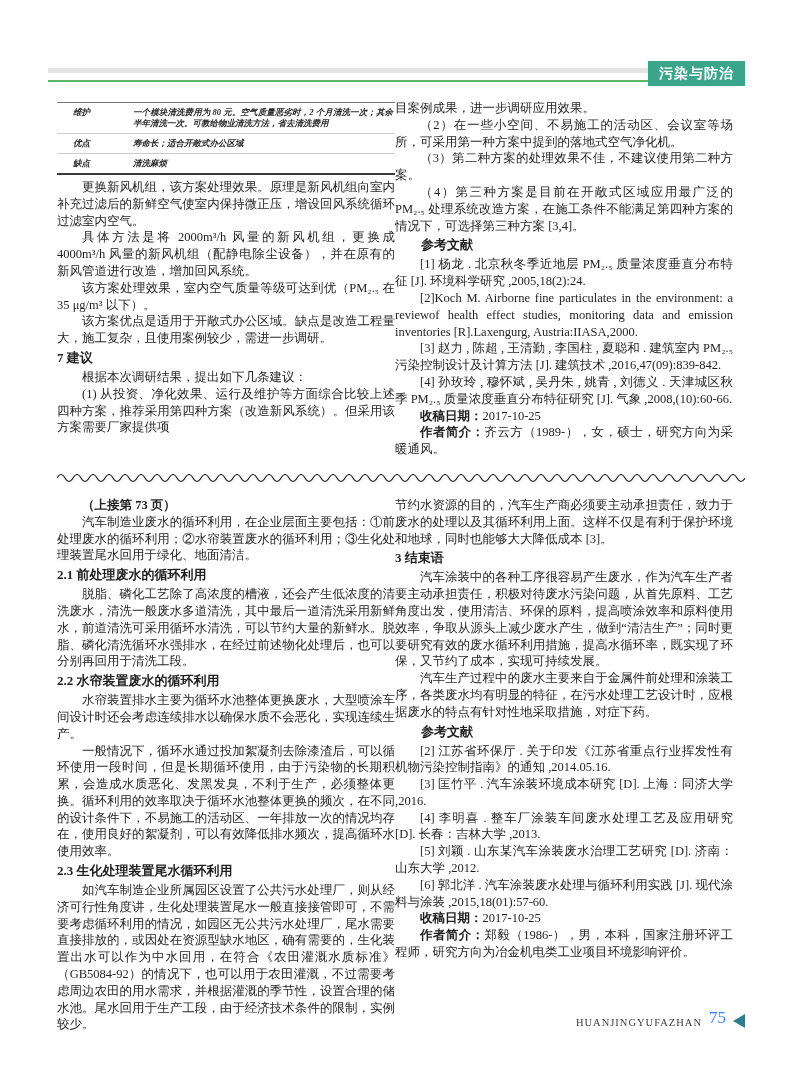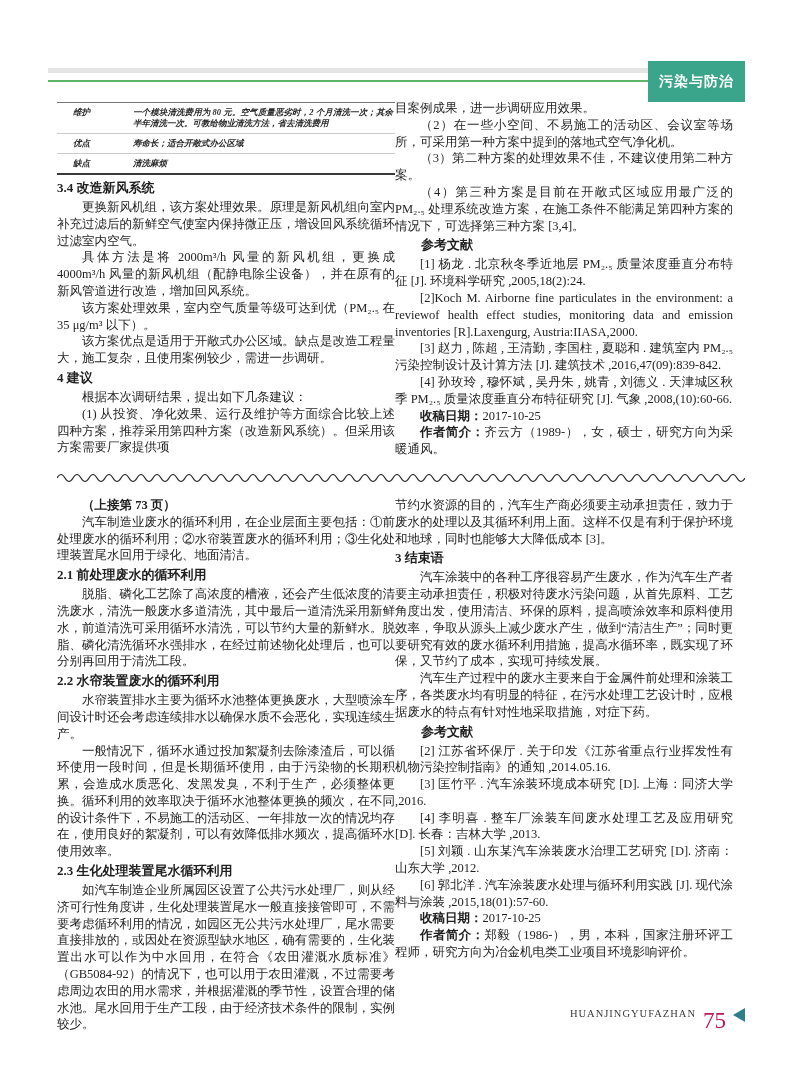--- a/index.html
+++ b/index.html
@@ -7,21 +7,21 @@
     width:793px;height:1077px;position:relative;background:#ffffff;
     font-family:"Liberation Serif","DejaVu Serif",serif;color:#1f1f1f;
     overflow:hidden;
   }
   .content{padding:0 48px 0 57px;}
   
   .header{position:relative;height:26px;margin-top:61px;}
   .rule-gray{position:absolute;left:-9px;right:84px;top:7px;height:5px;background:#e4e4e4;}
   .rule-green{position:absolute;left:-9px;right:84px;top:19px;height:2px;background:#5db568;}
   .badge{
-    position:absolute;right:0;top:0;height:25px;line-height:25px;padding:8px 11px;
+    position:absolute;right:0;top:0;height:25px;line-height:25px;padding:0 11px;
     background:#3ba58b;color:#ffffff;font-size:14px;font-weight:bold;
     font-family:"Liberation Sans","DejaVu Sans",sans-serif;letter-spacing:1px;
   }
   
   .cols{display:flex;gap:0;margin-top:13px;}
   .col{width:338px;font-size:12.5px;line-height:16.8px;text-align:justify;}
   p{margin:0;text-indent:2em;}
   p.noindent{text-indent:0;}
   p.boldline{font-weight:bold;}
   h4{margin:2px 0 2px 0;font-size:13px;font-weight:bold;text-indent:0;line-height:18px;}
@@ -34,24 +34,24 @@
     border-top:1px solid #777;border-bottom:2px solid #3a3a3a;
   }
   table.scheme td{vertical-align:top;padding:4px 2px 4px 0;}
   table.scheme td.tl{width:58px;padding-left:16px;}
   table.scheme tr + tr td{border-top:1px solid #cccccc;}
   
   .wavy{margin:14px 0 8px 0;height:12px;}
   .wavy svg{display:block;}
   
   .footer{
-    position:absolute;right:48px;top:1008px;display:flex;align-items:flex-start;gap:7px;
+    position:absolute;right:48px;top:1008px;display:flex;align-items:flex-end;gap:7px;
   }
   .journal{font-size:10.5px;letter-spacing:1px;color:#3a3a3a;}
-  .pagenum{font-size:23px;color:#be185d;}
+  .pagenum{font-size:17px;color:#3b82f6;}
   .arrow{
     width:0;height:0;border-top:7px solid transparent;border-bottom:7px solid transparent;
     border-right:12px solid #2f7e8c;
   }
 </style>
 </head>
 <body>
 
 <div class="content">
 
@@ -72,26 +72,25 @@
         <tr>
           <td class="tl">优点</td>
           <td class="tc">寿命长；适合开敞式办公区域</td>
         </tr>
         <tr>
           <td class="tl">缺点</td>
           <td class="tc">清洗麻烦</td>
         </tr>
       </tbody>
         </table>
-      <h4>3.4  改造新风系统</h4>
       <p>更换新风机组，该方案处理效果。原理是新风机组向室内补充过滤后的新鲜空气使室内保持微正压，增设回风系统循环过滤室内空气。</p>
       <p>具体方法是将 2000m³/h 风量的新风机组，更换成 4000m³/h 风量的新风机组（配静电除尘设备），并在原有的新风管道进行改造，增加回风系统。</p>
       <p>该方案处理效果，室内空气质量等级可达到优（PM₂.₅ 在 35 μg/m³ 以下）。</p>
       <p>该方案优点是适用于开敞式办公区域。缺点是改造工程量大，施工复杂，且使用案例较少，需进一步调研。</p>
-      <h4>4  建议</h4>
+      <h4>7  建议</h4>
       <p>根据本次调研结果，提出如下几条建议：</p>
       <p>(1) 从投资、净化效果、运行及维护等方面综合比较上述四种方案，推荐采用第四种方案（改造新风系统）。但采用该方案需要厂家提供项</p>
     </div>
     <div class="col">
       <p class="noindent">目案例成果，进一步调研应用效果。</p>
       <p>（2）在一些小空间、不易施工的活动区、会议室等场所，可采用第一种方案中提到的落地式空气净化机。</p>
       <p>（3）第二种方案的处理效果不佳，不建议使用第二种方案。</p>
       <p>（4）第三种方案是目前在开敞式区域应用最广泛的 PM₂.₅ 处理系统改造方案，在施工条件不能满足第四种方案的情况下，可选择第三种方案 [3,4]。</p>
       <h4 class="ref">参考文献</h4>
       <p>[1] 杨龙 . 北京秋冬季近地层 PM₂.₅ 质量浓度垂直分布特征 [J]. 环境科学研究 ,2005,18(2):24.</p>

